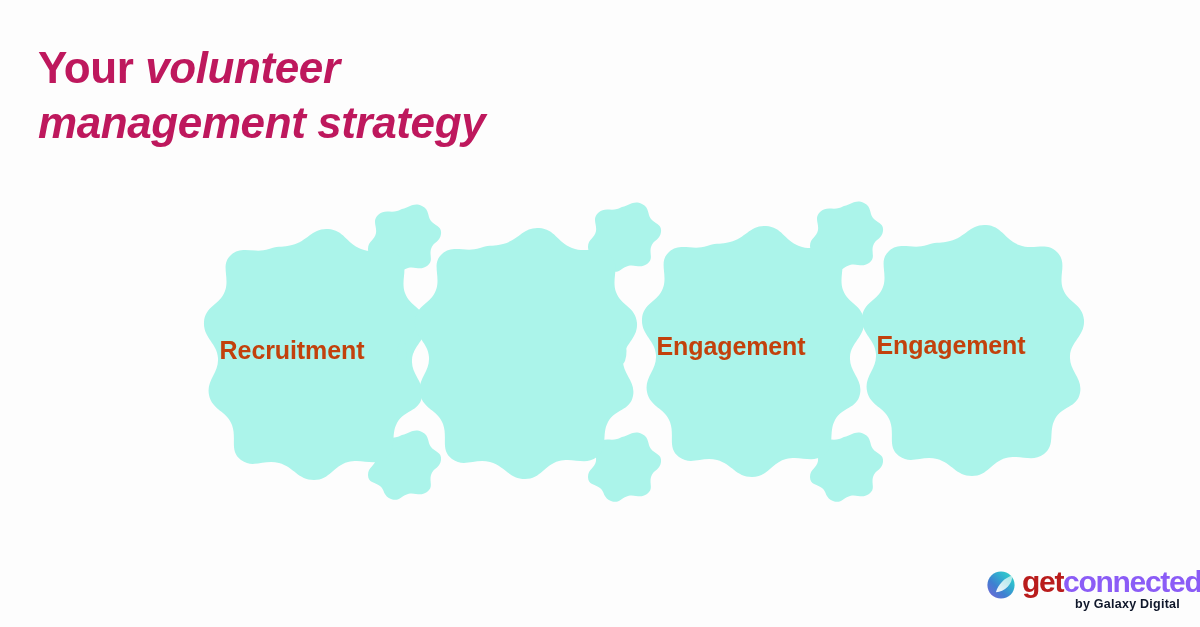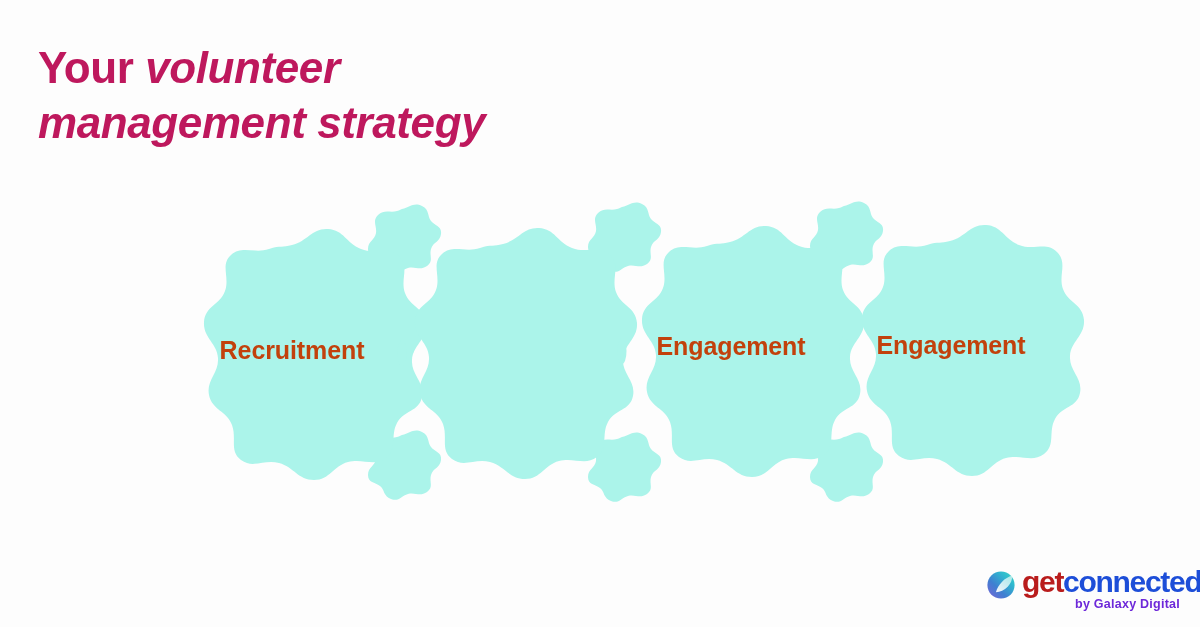--- a/index.html
+++ b/index.html
@@ -94,28 +94,28 @@
     position: absolute;
     left: 36px;
     top: 0px;
     font-size: 30px;
     font-weight: 700;
     letter-spacing: -1.3px;
     line-height: 32px;
     white-space: nowrap;
   }
   #logo-wordmark .w-get { color: #b91c1c; }
-  #logo-wordmark .w-connected { color: #1d4ed8; }
+  #logo-wordmark .w-connected { color: #8b5cf6; }
   #logo-tagline {
     position: absolute;
     right: 2px;
     top: 31px;
     font-size: 12.5px;
     font-weight: 700;
-    color: #6d28d9;
+    color: #0f172a;
     letter-spacing: 0.25px;
     white-space: nowrap;
   }
 </style>
 </head>
 <body>
 
 <div id="stage">
 
   <div id="heading">

